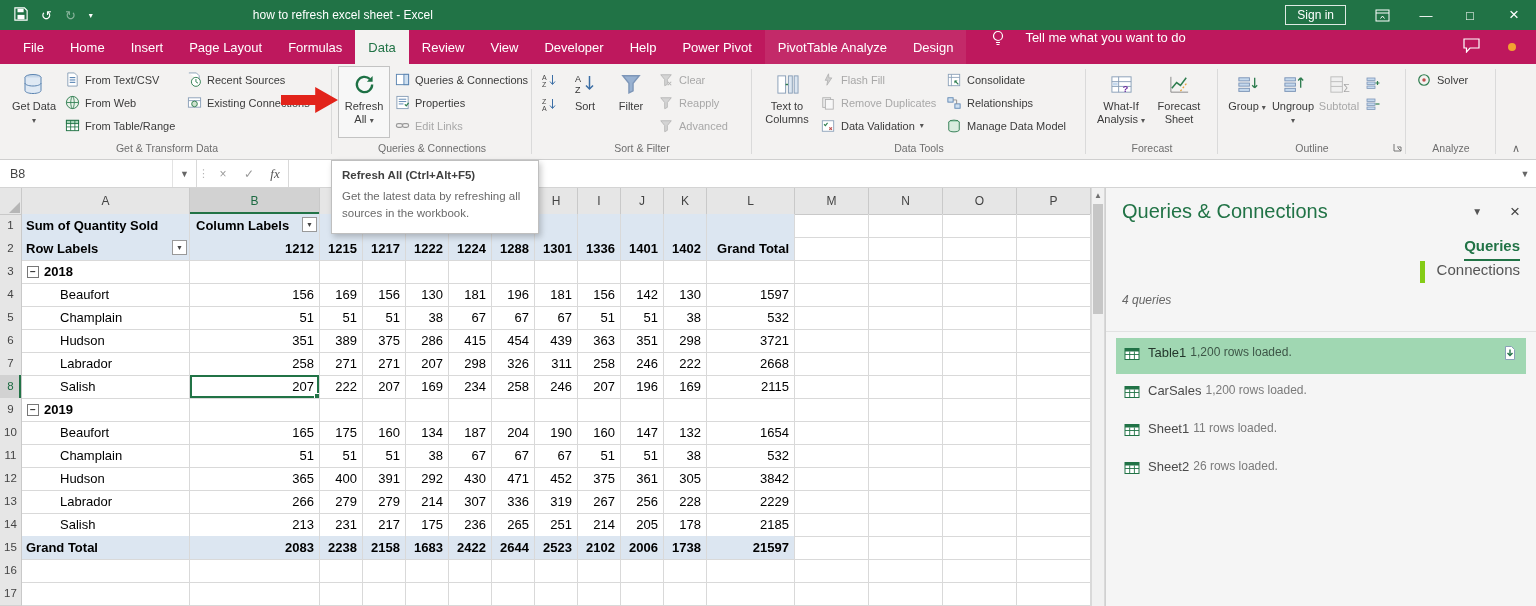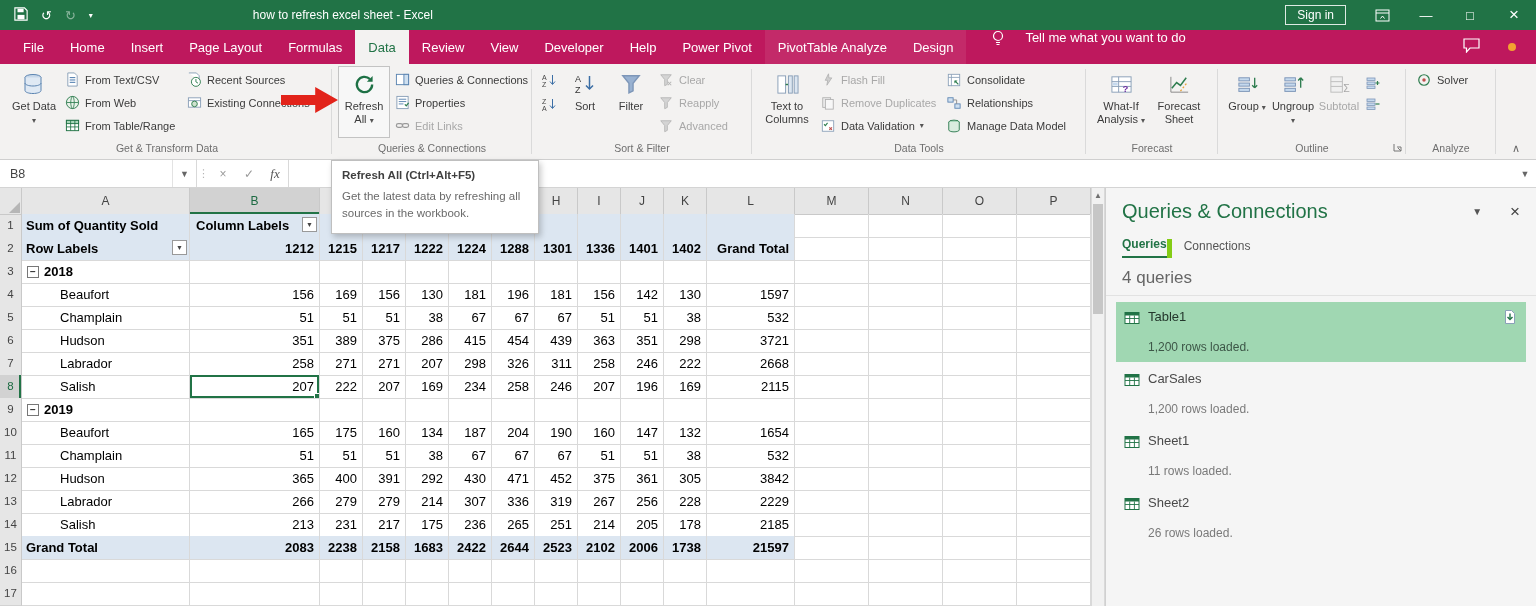--- a/index.html
+++ b/index.html
@@ -91,28 +91,28 @@
   
   .vscroll { width:14px; flex:none; background:#f1f1f1; border-left:1px solid #d9d9d9; border-right:1px solid #d9d9d9; display:flex; flex-direction:column; align-items:center; padding-top:3px; font-size:8px; color:#707070; }
   .vs-thumb { width:10px; height:110px; background:#c6c6c6; margin-top:4px; }
 
   
   .qpanel { flex:1; background:#f5f5f5; border-left:1px solid #d0d0d0; padding-top:12px; overflow:hidden; }
   .qp-head { display:flex; align-items:center; padding:0 16px; }
   .qp-head h2 { font-size:20px; font-weight:400; color:#217346; flex:1; }
   .qp-caret { color:#555; font-size:10px; margin-right:28px; }
   .qp-close { color:#444; font-size:17px; }
-  .qp-tabs { display:flex; align-items:flex-end; padding:0 16px; margin-top:14px; font-size:12px; }
+  .qp-tabs { display:flex; align-items:flex-end; padding:0 16px; margin-top:14px; font-size:15px;flex-direction:column; }
   .qp-tab { font-weight:700; color:#217346; padding-bottom:5px; border-bottom:2px solid #217346; }
   .qp-tab.second { font-weight:400; color:#555; border-bottom:none; margin-left:0; padding-left:12px; border-left:5px solid #84cc16; padding-bottom:5px; }
-  .qp-count { font-size:17px; color:#666; padding:10px 16px 7px; border-bottom:1px solid #e2e2e2; }
+  .qp-count { font-size:12px; color:#666; padding:10px 16px 24px; border-bottom:1px solid #e2e2e2;font-style:italic; }
   .qp-list { padding:6px 10px 0; }
   .query-item { position:relative; display:flex; align-items:flex-start; gap:8px; padding:7px 8px 8px; margin-bottom:2px; }
   .q-icon { margin-top:1px; }
-  .q-text { display:flex; flex-direction:column; gap:16px; }
+  .q-text { display:flex; flex-direction:row; gap:4px; }
   .q-name { font-size:13px; color:#4a4a4a; }
   .q-detail { font-size:12px; color:#7a7a7a; }
   .query-item.selected { background:#a0d7b2; }
   .query-item.selected .q-name { color:#24372c; }
   .query-item.selected .q-detail { color:#3d5647; }
   .q-load { display:none; margin-left:auto; }
   .query-item.selected .q-load { display:block; }
 </style>
 </head>
 <body>

